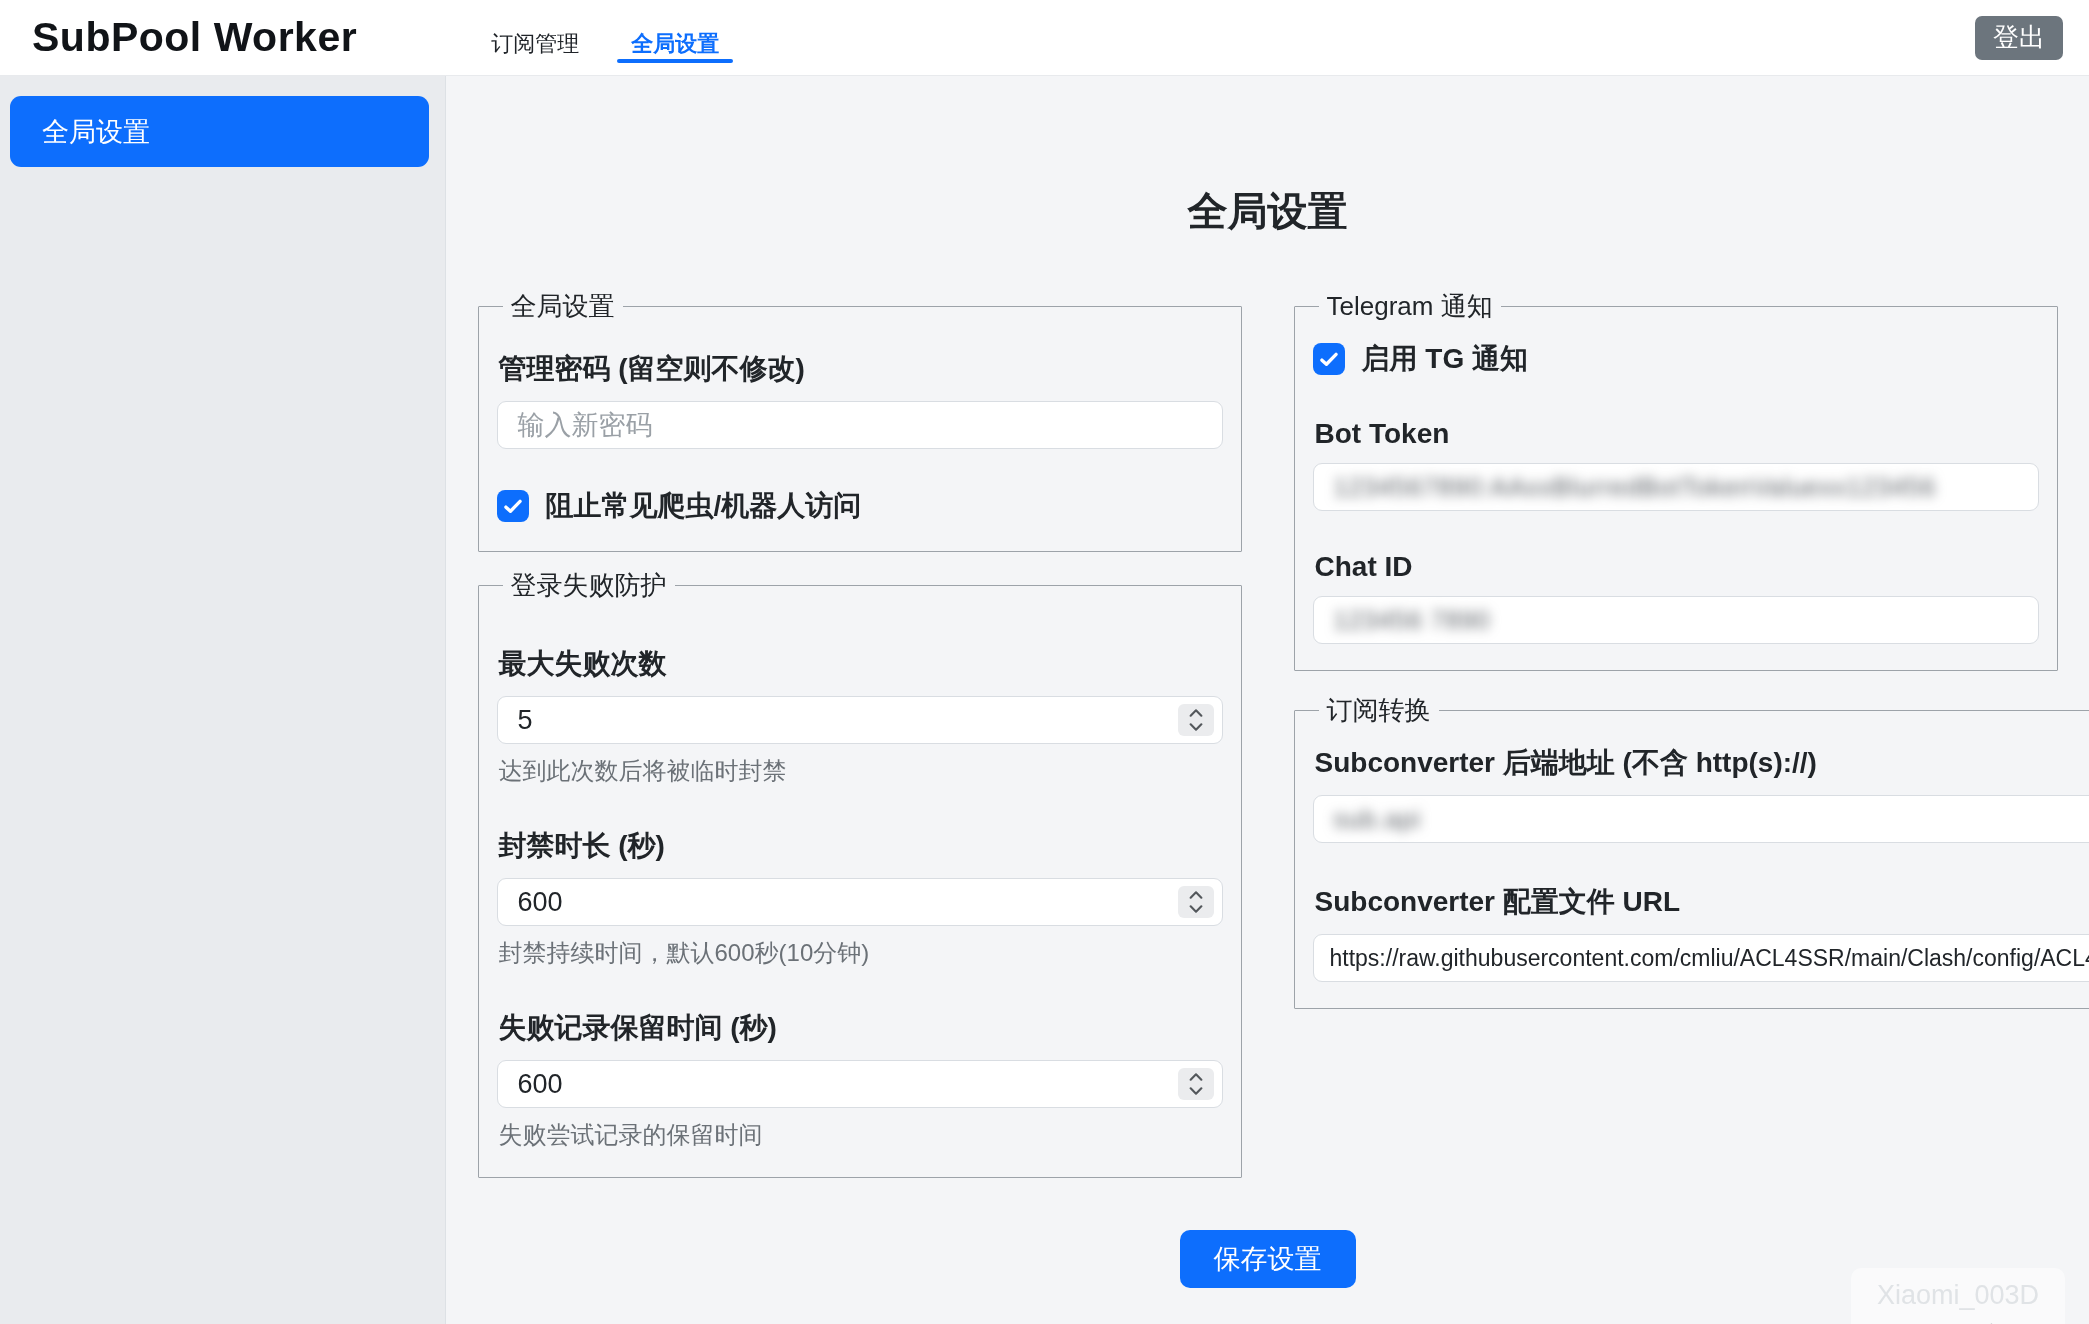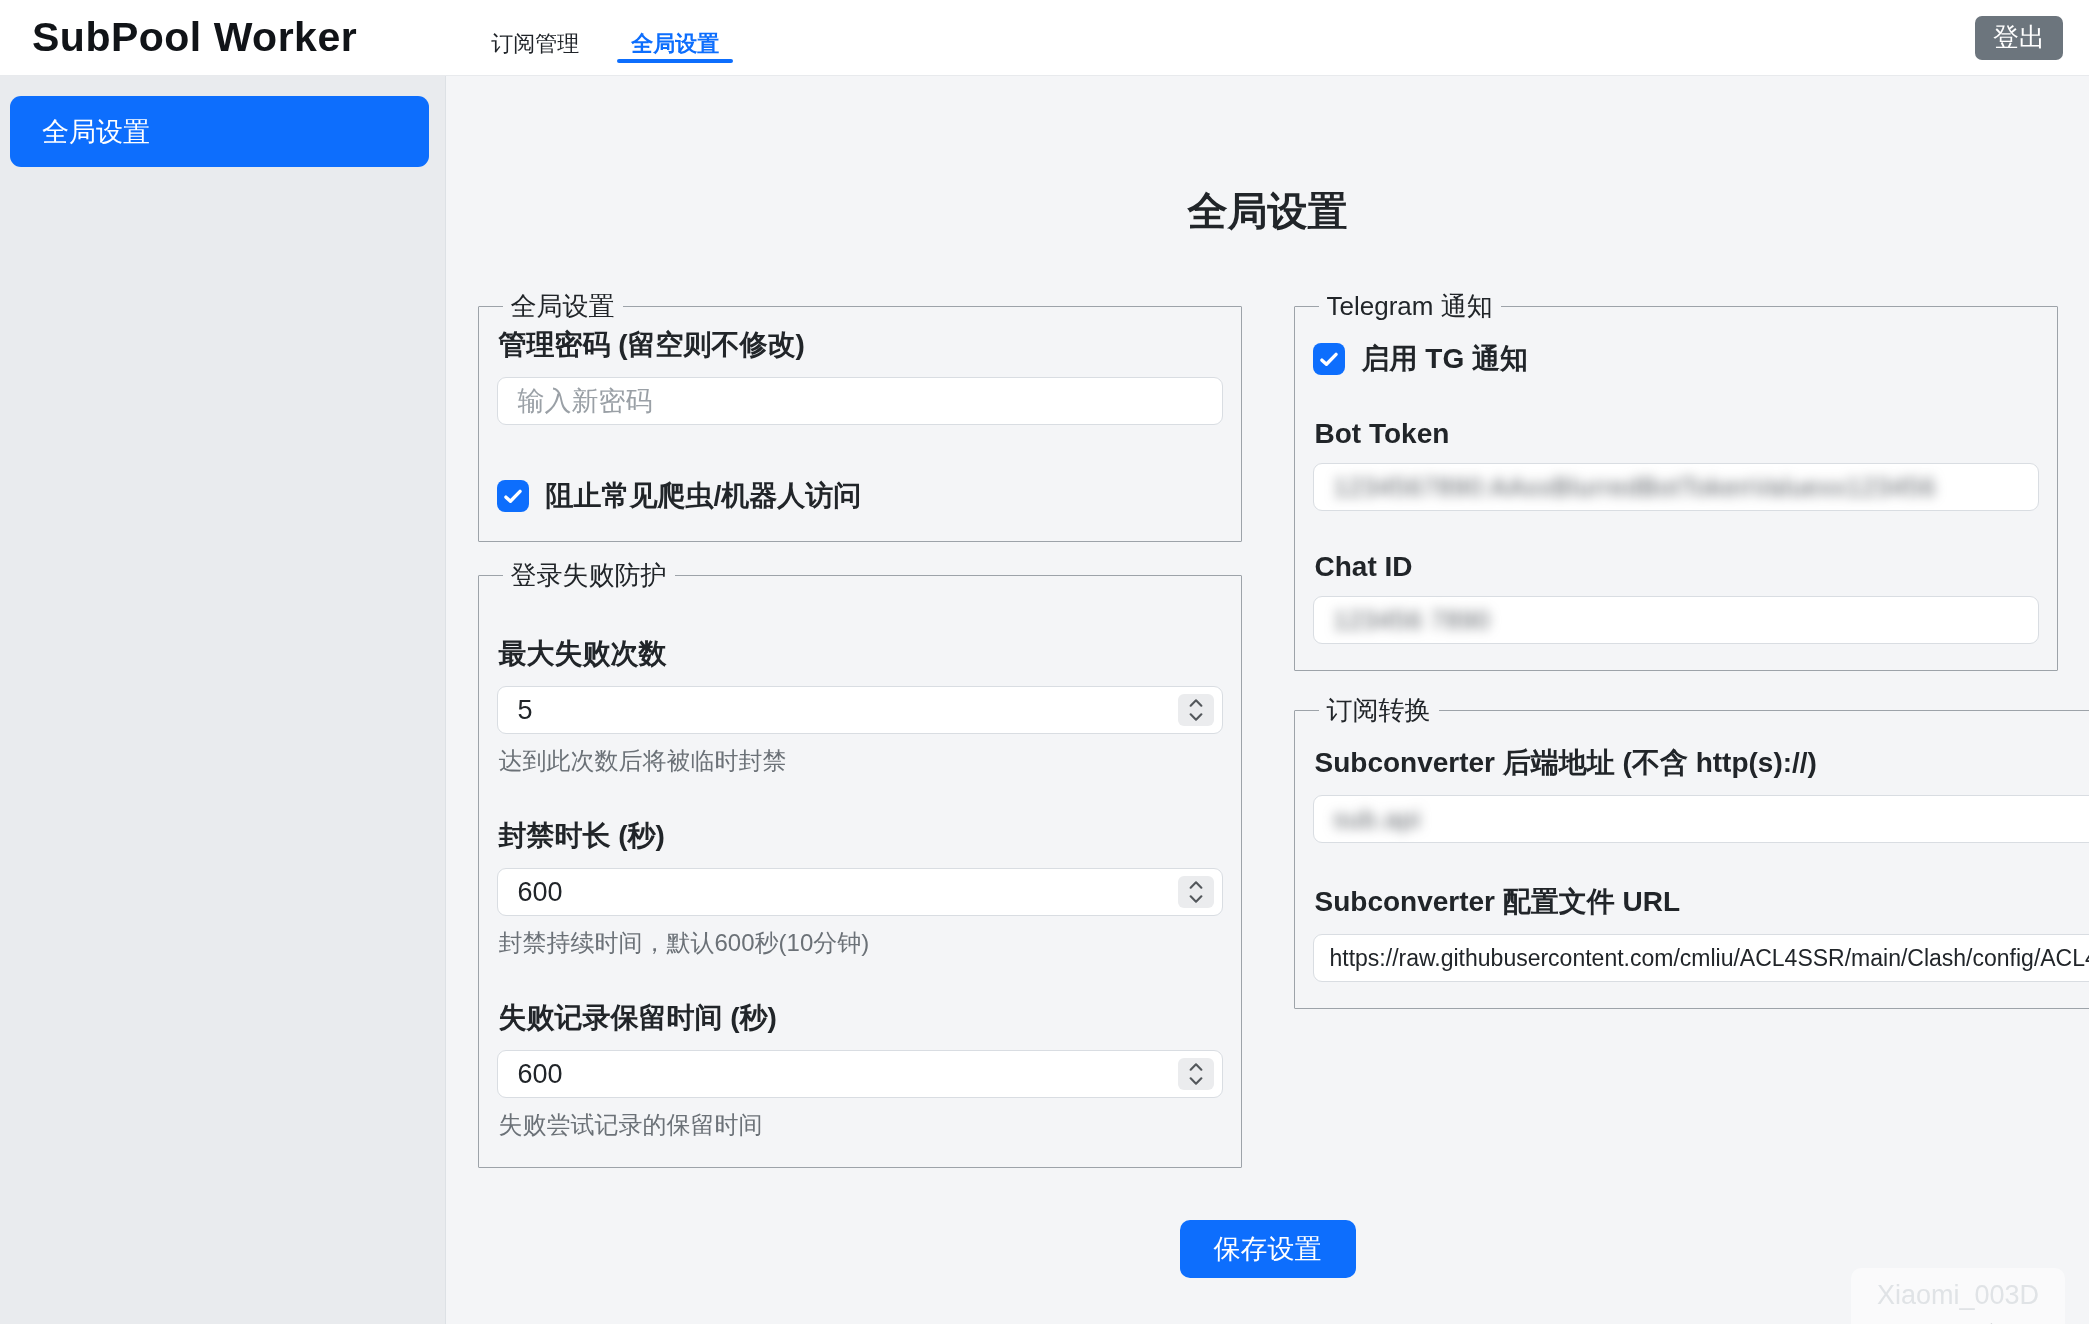--- a/index.html
+++ b/index.html
@@ -69,21 +69,21 @@
   fieldset {
     border: 1px solid #9da3a9; border-radius: 1px;
     padding: 2px 18px 26px 18px;
     background: transparent;
   }
   legend { font-size: 26px; padding: 0 8px; margin-left: 6px; color: #212529; }
   .fs-gap { margin-top: 16px; }
   .fs-gap-r { margin-top: 22px; }
 
   .group-label { font-size: 28px; font-weight: 700; margin: 40px 2px 13px; }
-  .group-label.first { margin-top: 0; }
+  .group-label.first { margin-top: 24px; }
 
   .input {
     height: 48px; background: #fff;
     border: 1px solid #d9dde2; border-radius: 9px;
     display: flex; align-items: center;
     padding: 0 20px; font-size: 27px;
     position: relative; cursor: text;
     white-space: nowrap; overflow: hidden;
   }
   .input .placeholder { color: #9aa0a6; }
@@ -94,21 +94,21 @@
     position: absolute; right: 8px; top: 7px; bottom: 7px; width: 36px;
     background: #ebecee; border-radius: 6px;
     display: flex; flex-direction: column; align-items: center; justify-content: center;
     gap: 6px; cursor: pointer;
   }
   .spinner svg { display: block; }
 
   .helper { margin-top: 11px; margin-left: 2px; font-size: 24px; color: #6b7177; }
 
   .check-row { display: flex; align-items: center; gap: 17px; }
-  .mt-cb1 { margin-top: 52px; }
+  .mt-cb1 { margin-top: 38px; }
   .mt-cb2 { margin-top: 14px; }
   .checkbox {
     width: 32px; height: 32px; flex: none;
     background: var(--primary); border-radius: 8px;
     display: flex; align-items: center; justify-content: center;
     cursor: pointer;
   }
   .check-label { font-size: 28px; font-weight: 700; cursor: pointer; }
 
   

